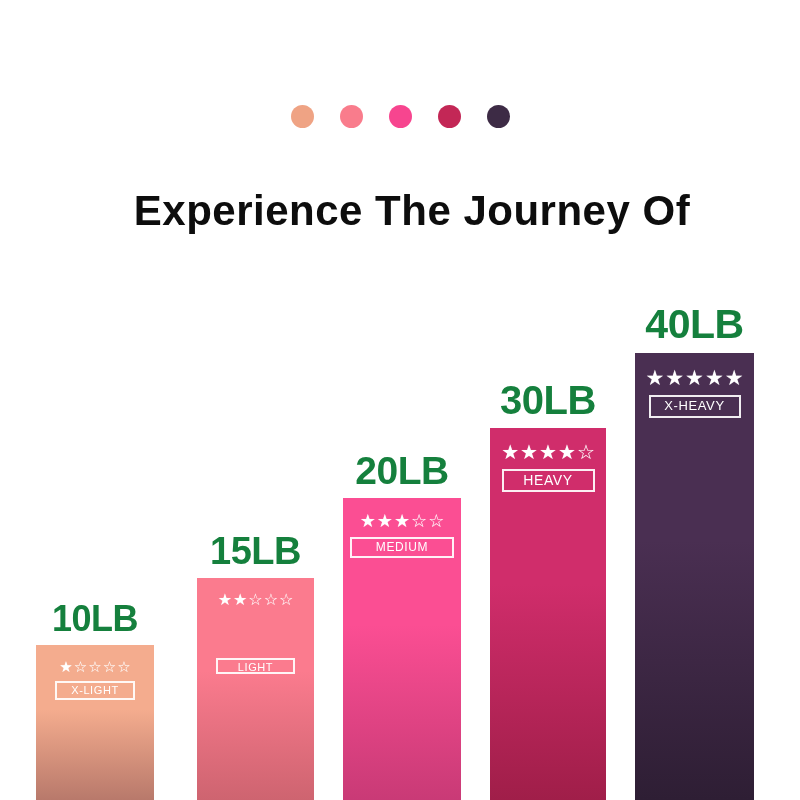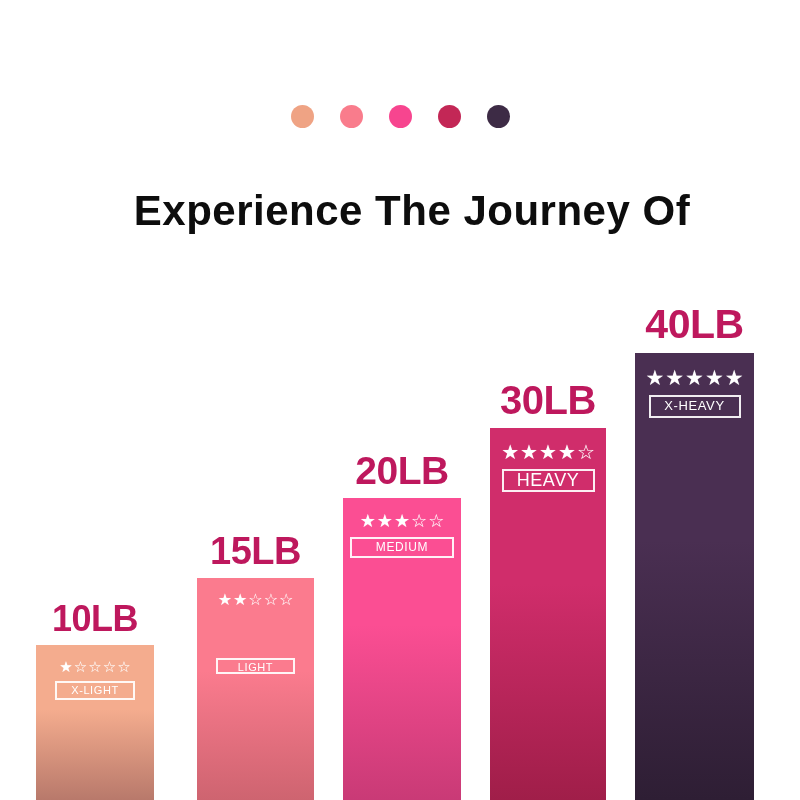--- a/index.html
+++ b/index.html
@@ -60,21 +60,21 @@
   }
   .bar-group {
     position: absolute;
     bottom: 0;
   }
   .bar-label {
     position: absolute;
     left: 0;
     width: 100%;
     text-align: center;
-    color: #be185d;
+    color: #15803d;
     font-weight: bold;
     font-size: 39px;
     letter-spacing: -0.5px;
     line-height: 1;
     white-space: nowrap;
   }
   .bar {
     position: absolute;
     left: 0;
     bottom: 0;
@@ -176,21 +176,21 @@
       <div class="bar-label" style="bottom: 380px; font-size: 40px;">30LB</div>
       <div class="bar" style="height: 372px; background: linear-gradient(rgb(208, 45, 107) 0%, rgb(208, 45, 107) 42%, rgb(160, 30, 73) 100%);">
         <div class="bar-inner">
           <div class="stars" style="font-size: 20px;">
             <span>★</span>
             <span>★</span>
             <span>★</span>
             <span>★</span>
             <span>☆</span>
           </div>
-          <div class="level-badge" style="font-size: 18px; height: 23px; line-height: 18px; width: 93px;">HEAVY</div>
+          <div class="level-badge" style="font-size: 14px; height: 23px; line-height: 18px; width: 93px;">HEAVY</div>
         </div>
       </div>
     </div>
     <div class="bar-group" style="left: 635px; width: 119px; height: 509px;">
       <div class="bar-label" style="bottom: 455px; font-size: 41px;">40LB</div>
       <div class="bar" style="height: 447px; background: linear-gradient(rgb(74, 47, 82) 0%, rgb(74, 47, 82) 42%, rgb(46, 30, 52) 100%);">
         <div class="bar-inner">
           <div class="stars" style="font-size: 21px;">
             <span>★</span>
             <span>★</span>

